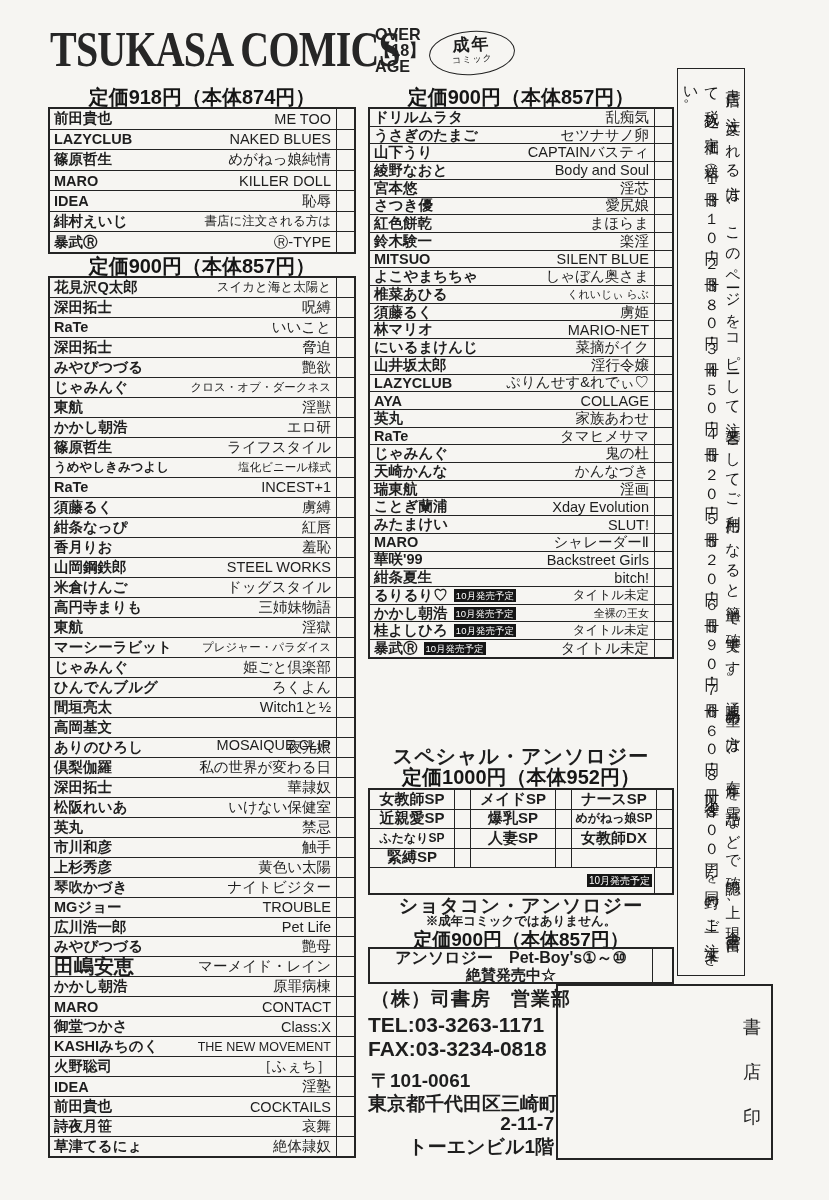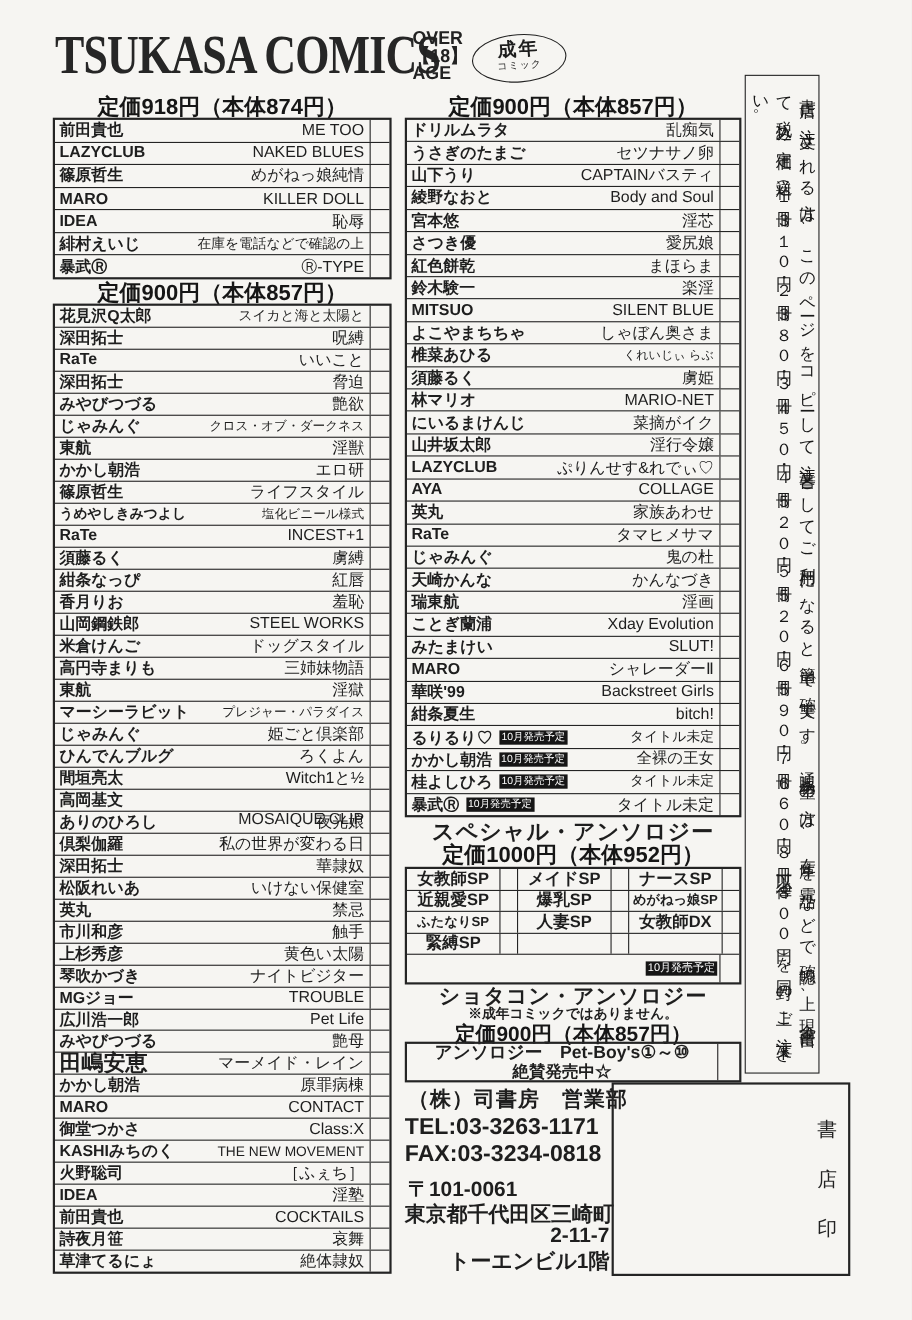--- a/index.html
+++ b/index.html
@@ -21,21 +21,21 @@
   
   .price-h{font-weight:bold;font-size:20px;text-align:center;white-space:nowrap;color:#161616;}
   #left-h1{left:48px;top:84px;width:308px;}
   #left-h2{left:48px;top:253px;width:308px;}
   #right-h{left:368px;top:84px;width:306px;}
 
   
   .btable{border:2.2px solid #242424;box-sizing:border-box;display:flex;flex-direction:column;}
   #left-table-1{left:48px;top:107px;width:308px;height:147px;}
   #left-table-2{left:48px;top:276px;width:308px;height:882px;}
-  #right-table{left:368px;top:107px;width:306px;height:636px;justify-content:center;}
+  #right-table{left:368px;top:107px;width:306px;height:552px;}
   .row{display:flex;align-items:center;flex:1 1 0;border-bottom:1.8px solid #242424;
        padding-left:4px;box-sizing:border-box;min-height:0;}
   .row:last-child{border-bottom:none;}
   .author{font-weight:bold;white-space:nowrap;flex:none;}
   .title{margin-left:auto;white-space:nowrap;padding-right:3px;}
   .check{width:17px;align-self:stretch;border-left:1.8px solid #242424;flex:none;margin-left:2px;}
   .presale{background:#161616;color:#fff;font-size:9.5px;line-height:13px;padding:0 2px;
            margin-left:6px;flex:none;white-space:nowrap;}
 
   
@@ -123,21 +123,21 @@
         <span class="title" style="font-size: 14.5px;">KILLER DOLL</span>
         <span class="check"></span>
       </div>
       <div class="row">
         <span class="author" style="font-size: 14.5px;">IDEA</span>
         <span class="title" style="font-size: 14.5px;">恥辱</span>
         <span class="check"></span>
       </div>
       <div class="row">
         <span class="author" style="font-size: 14.5px;">緋村えいじ</span>
-        <span class="title" style="font-size: 12.5px;">在庫を電話などで確認の上</span>
+        <span class="title" style="font-size: 12.5px;">書店に注文される方は</span>
         <span class="check"></span>
       </div>
       <div class="row">
         <span class="author" style="font-size: 14.5px;">暴武Ⓡ</span>
         <span class="title" style="font-size: 14.5px;">Ⓡ-TYPE</span>
         <span class="check"></span>
       </div>
     </div>
   <div id="left-h2" class="abs price-h">定価900円（本体857円）</div>
   <div id="left-table-2" class="abs btable">
@@ -502,21 +502,21 @@
       </div>
       <div class="row">
         <span class="author" style="font-size: 14.5px;">るりるり♡</span>
         <span class="presale">10月発売予定</span>
         <span class="title" style="font-size: 12.5px;">タイトル未定</span>
         <span class="check"></span>
       </div>
       <div class="row">
         <span class="author" style="font-size: 14.5px;">かかし朝浩</span>
         <span class="presale">10月発売予定</span>
-        <span class="title" style="font-size: 14px;">全裸の王女</span>
+        <span class="title" style="font-size: 11px;">全裸の王女</span>
         <span class="check"></span>
       </div>
       <div class="row">
         <span class="author" style="font-size: 14.5px;">桂よしひろ</span>
         <span class="presale">10月発売予定</span>
         <span class="title" style="font-size: 12.5px;">タイトル未定</span>
         <span class="check"></span>
       </div>
       <div class="row">
         <span class="author" style="font-size: 14.5px;">暴武Ⓡ</span>

